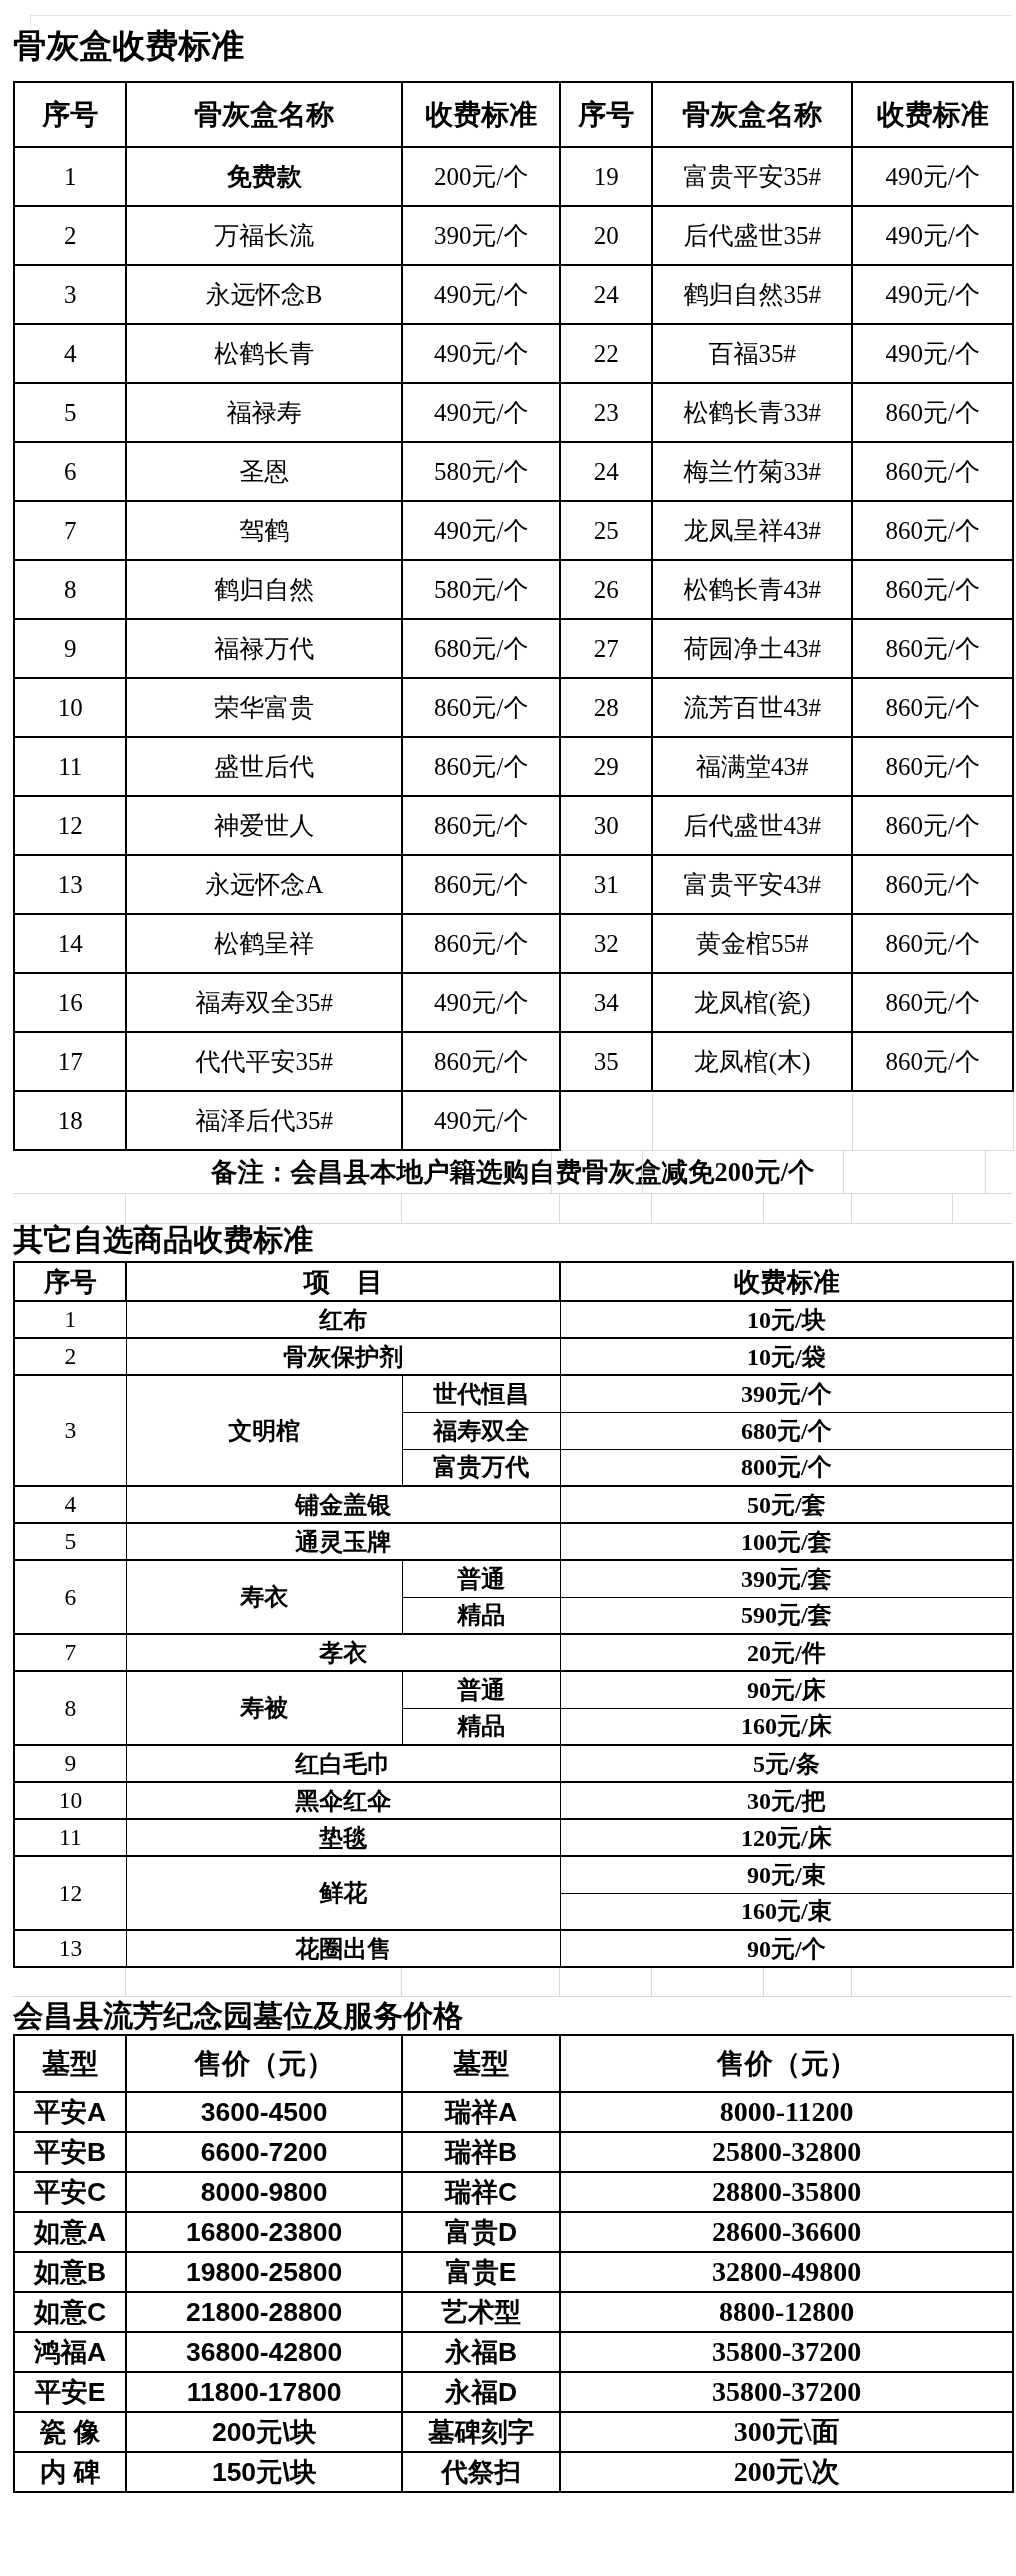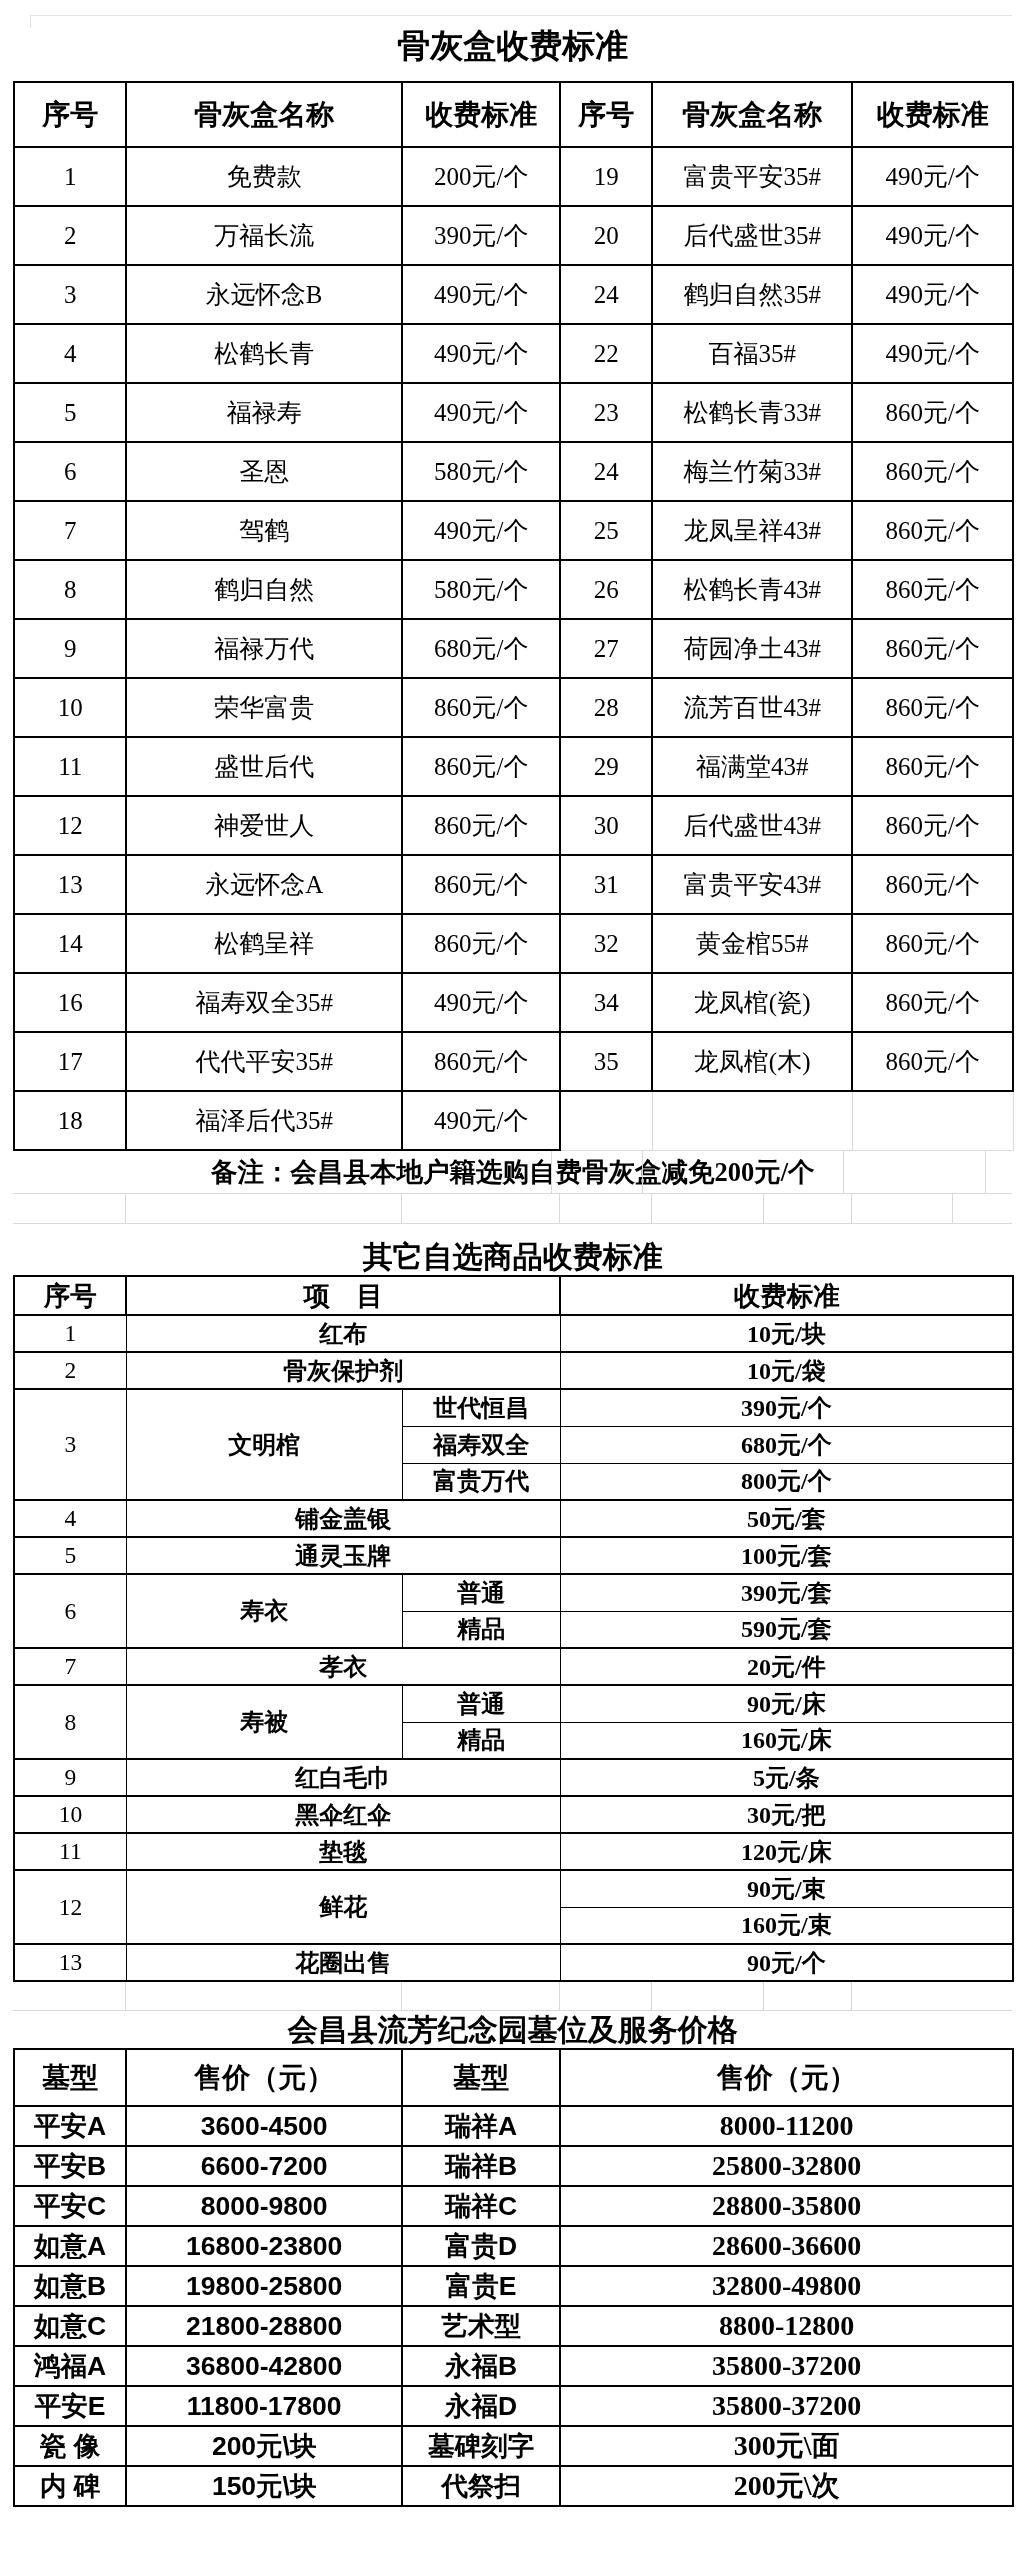--- a/index.html
+++ b/index.html
@@ -5,36 +5,36 @@
   html,body{margin:0;padding:0;}
   body{
     width:1017px;height:2576px;position:relative;background:#ffffff;color:#000;
     font-family:"Liberation Serif","DejavU Serif",serif;
     -webkit-font-smoothing:antialiased;
   }
   .sheet{position:absolute;left:13.2px;top:11px;width:999px;}
   .faint-top{position:absolute;left:30px;top:14.7px;width:982px;height:0.7px;background:#e4e4e4;}
   .faint-top-v{position:absolute;left:30px;top:14.7px;width:0.7px;height:13.2px;background:#e4e4e4;}
 
-  .doc-title{text-align:center;font-weight:bold;}
+  .doc-title{font-weight:bold;}
   .title1{height:70px;line-height:70px;font-size:33px;font-family:"Liberation Serif","DejaVu Serif",serif;}
-  .title2{height:37px;line-height:37px;font-size:30px;font-family:Liberation Sans, sans-serif;margin-top:14px;}
+  .title2{height:37px;line-height:37px;font-size:30px;font-family:Liberation Mono, monospace;}
   .title3{height:37px;line-height:37px;font-size:30px;font-family:"Liberation Sans","DejaVu Sans",sans-serif;}
 
   table{border-collapse:collapse;table-layout:fixed;width:999px;}
   td,th{text-align:center;vertical-align:middle;overflow:hidden;padding:0;position:relative;}
 
   
   .t1 th{border:2.2px solid #000;border-top:2.9px solid #000;border-bottom:2.9px solid #000;height:63px;font-size:28px;font-weight:bold;}
   .t1 td{border:2.2px solid #000;height:57px;font-size:25px;}
   .t1 .el{border-left:2.9px solid #000;}
   .t1 .er{border-right:2.9px solid #000;}
   .t1 .rbot{border-bottom:2.9px solid #000;}
   .t1 .lastrow{border-bottom:2.9px solid #000;}
-  .t1 .bold{font-weight:normal;}
+  .t1 .bold{font-weight:bold;}
   .t1 .ghost{border:0.7px solid #dcdcdc;}
 
   
   .note{height:42px;line-height:42px;font-size:26.5px;font-weight:bold;text-align:center;border-bottom:0.7px solid #d9d9d9;position:relative;}
   .strip{height:29px;border-bottom:0.7px solid #d9d9d9;position:relative;}
   .strip2{height:28px;border-bottom:0.7px solid #d9d9d9;position:relative;}
   .gv{position:absolute;top:0;bottom:0;width:0.7px;background:#d9d9d9;}
 
   
   .t2 th{border:2.2px solid #000;border-top:2.9px solid #000;border-bottom:2.9px solid #000;height:37px;font-size:26.5px;font-weight:bold;font-family:"Liberation Sans","DejaVu Sans",sans-serif;}

